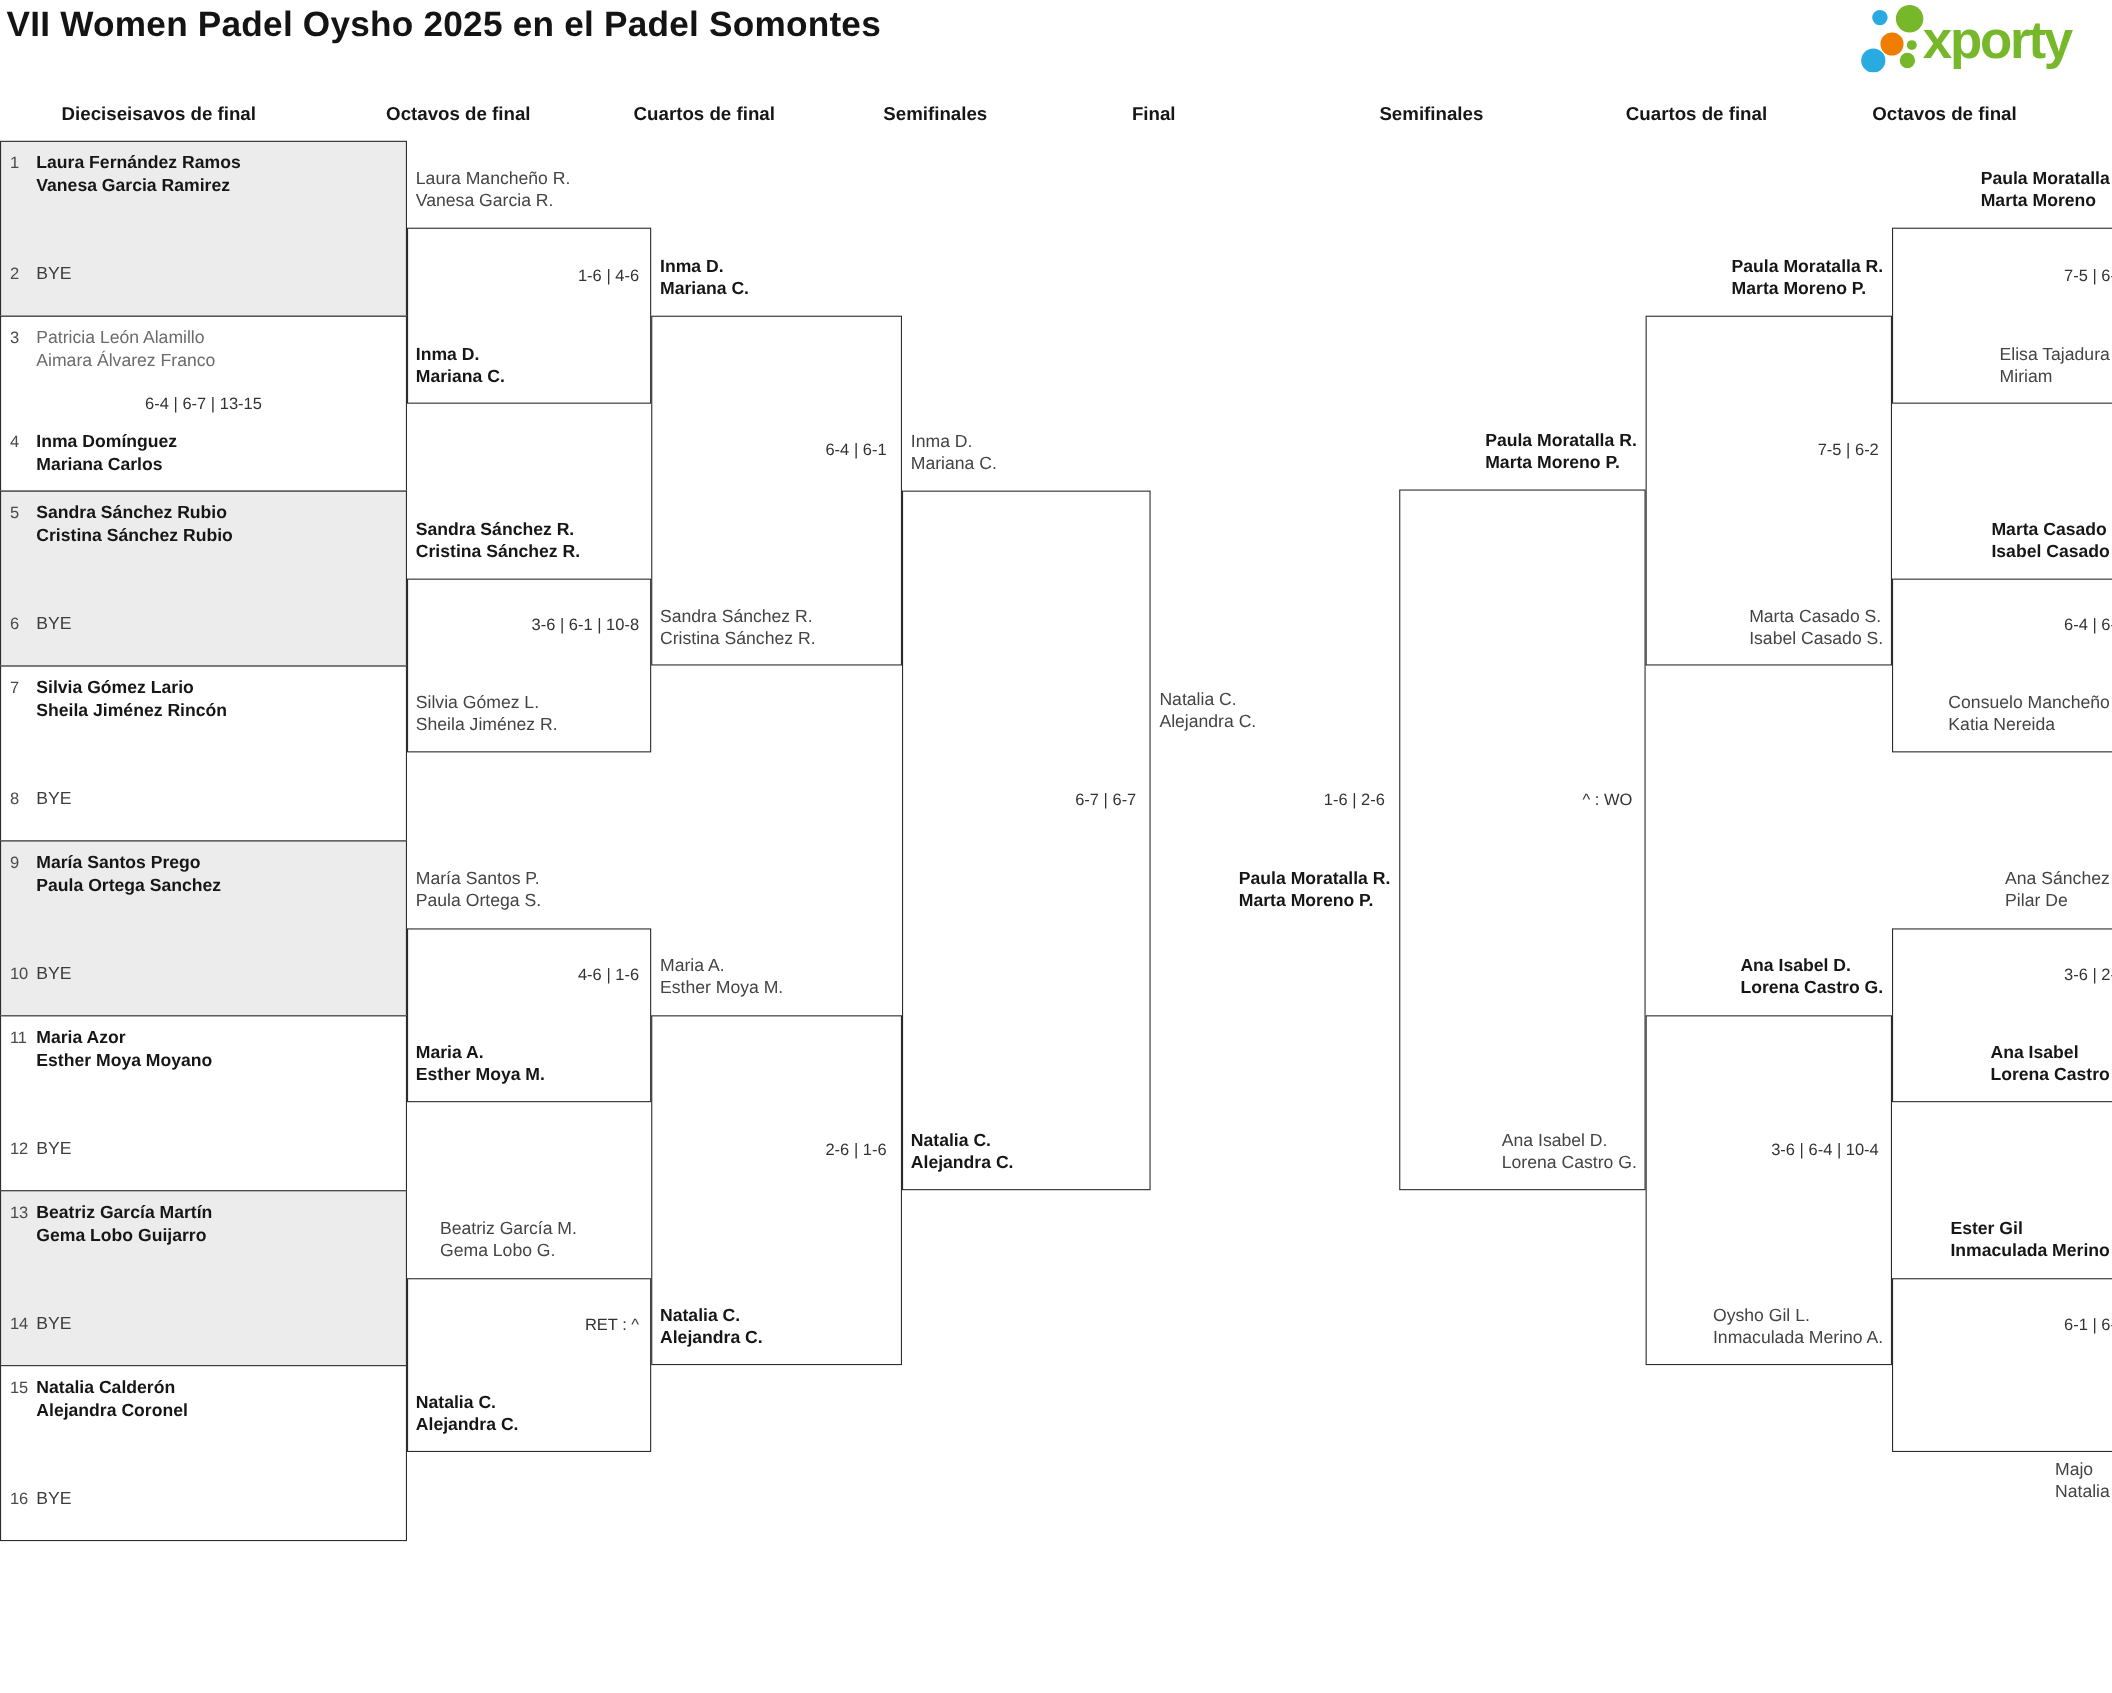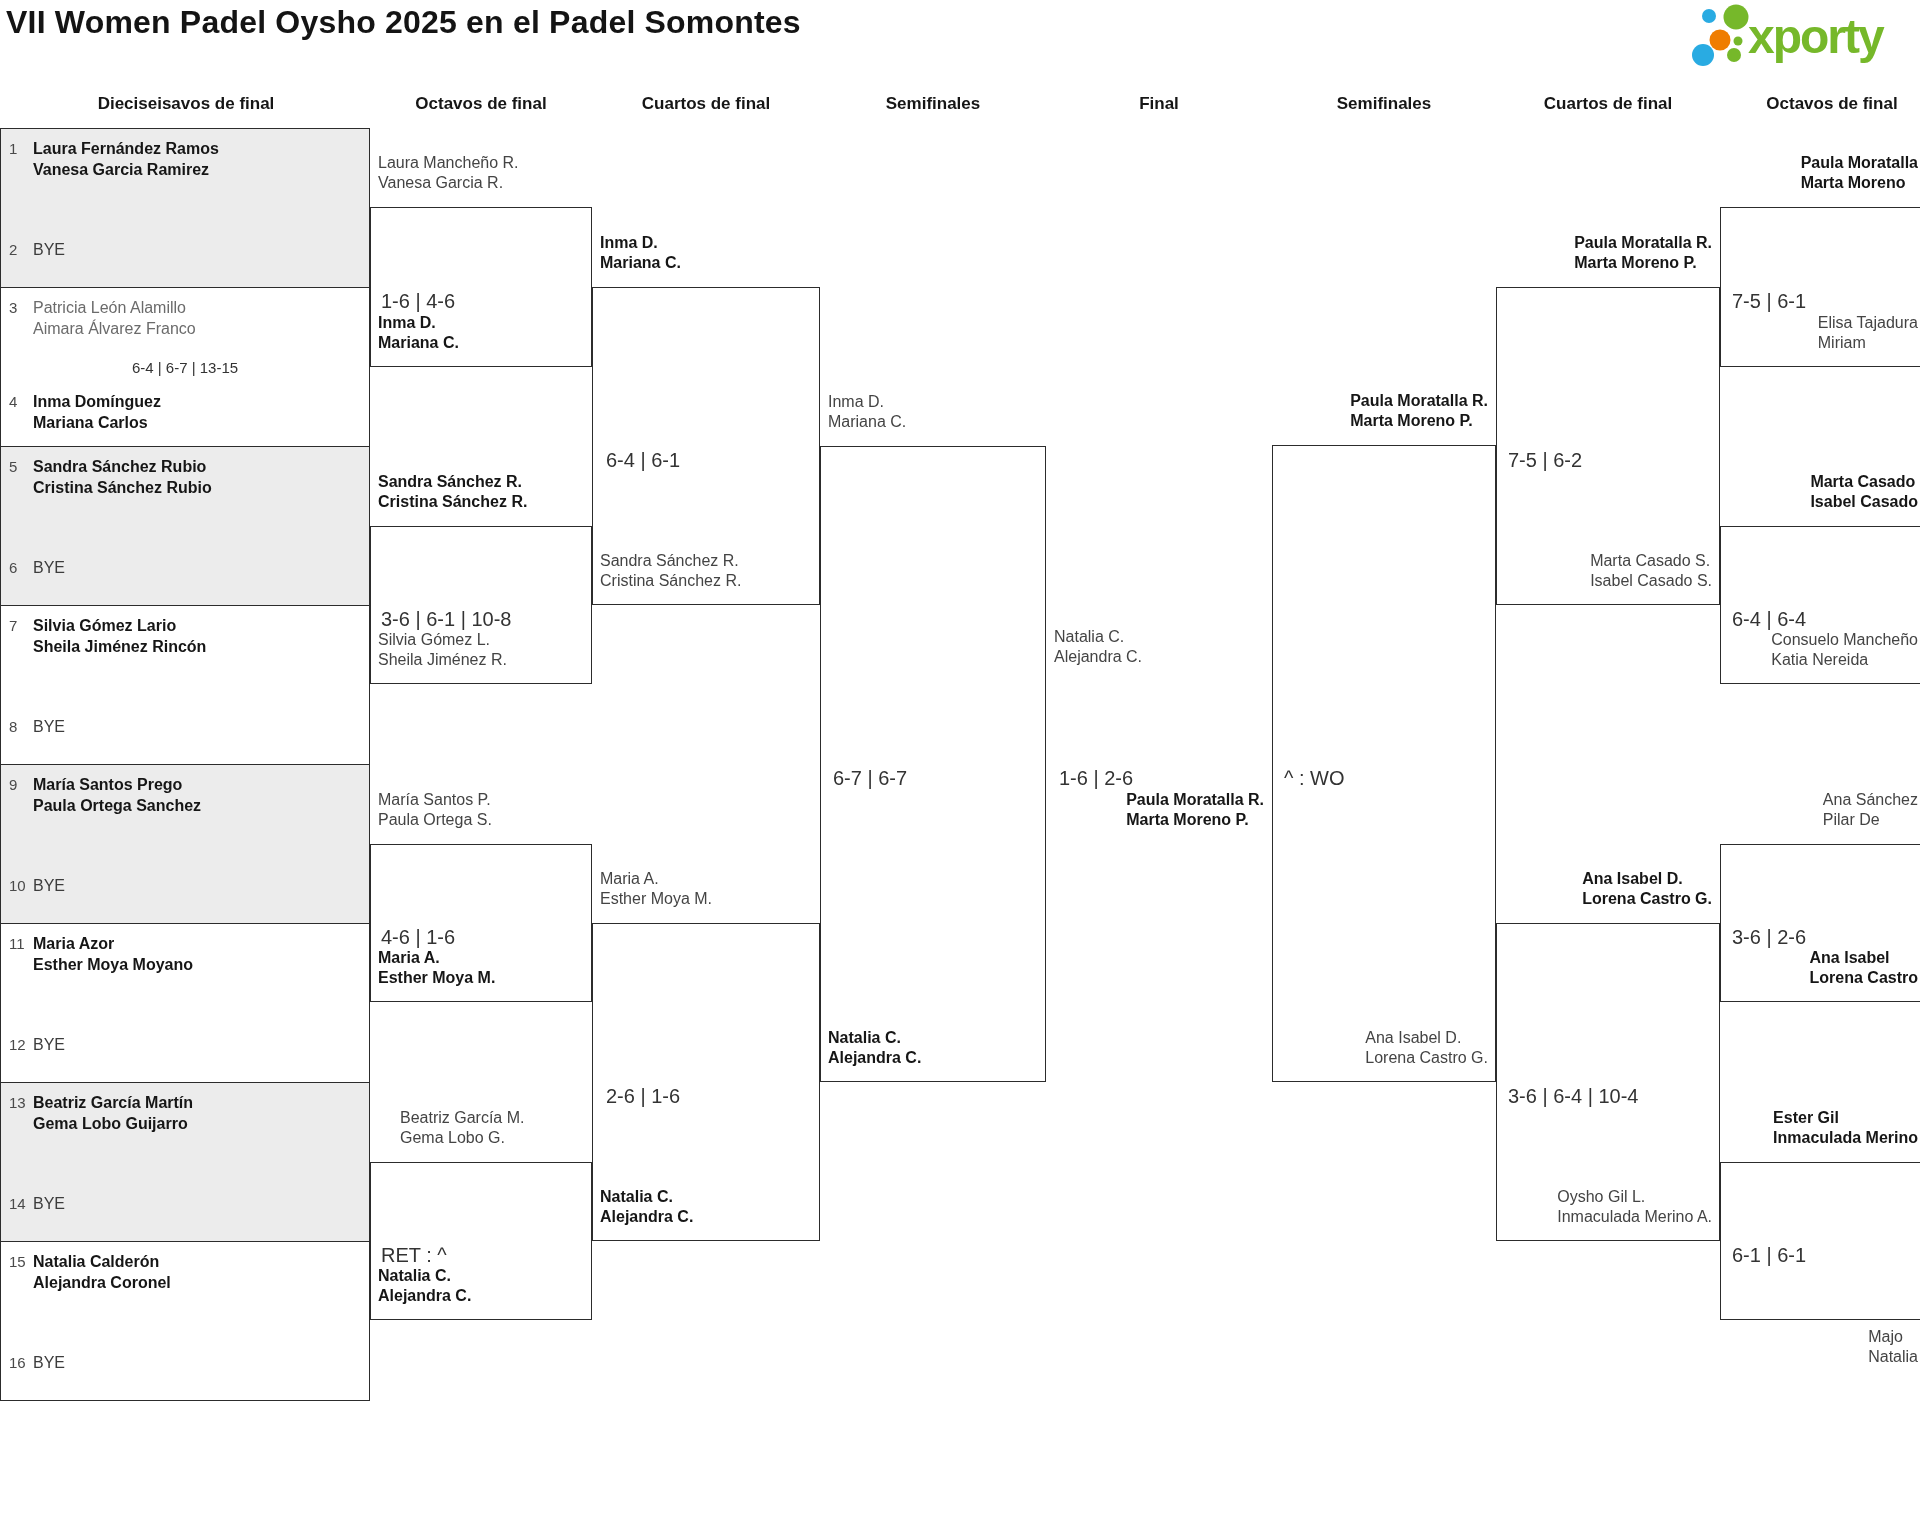--- a/index.html
+++ b/index.html
@@ -1,20 +1,20 @@
 <!DOCTYPE html>
 <html><head>
 <meta charset="utf-8">
 <style>
   html,body{margin:0;padding:0;background:#fff;}
   #stage{position:relative;width:1920px;height:1539px;overflow:hidden;
          font-family:"Liberation Sans",sans-serif;color:#1a1a1a;}
   .title-line{position:absolute;left:6px;white-space:nowrap;
               font-size:32px;font-weight:600;color:#141414;letter-spacing:.2px;}
-  .hdr{position:absolute;top:94px;width:260px;text-align:center;
+  .hdr{position:absolute;top:94px;width:260px;
        font-size:17px;font-weight:600;color:#161616;white-space:nowrap;}
   
   .m32{position:absolute;left:0;width:370px;height:160px;box-sizing:border-box;
        border:1px solid #2c2c2c;background:#fff;}
   .m32.shade{background:#ececec;}
   .trow{position:absolute;left:8px;display:flex;align-items:flex-start;}
   .trow .num{width:24px;flex:0 0 24px;font-size:15px;color:#4a4a4a;line-height:21px;}
   .trow .names{font-size:16px;line-height:21px;white-space:nowrap;}
   .t1row{top:9px;}
   .t2row.two{bottom:13px;}
@@ -24,22 +24,22 @@
   .names.y{color:#3c3c3c;}
   .sc32{position:absolute;left:0;right:0;top:71px;text-align:center;
         font-size:15px;color:#333;white-space:nowrap;}
   
   .bx{position:absolute;box-sizing:border-box;border:1px solid #2c2c2c;}
   
   .lbl{position:absolute;font-size:16px;line-height:20px;white-space:nowrap;}
   .lbl.b{font-weight:700;color:#161616;}
   .lbl.r{font-weight:400;color:#444;}
   .lbl.ra{text-align:left;}
-  .score{position:absolute;width:200px;text-align:left;font-size:20px;
-         color:#333;white-space:nowrap;margin-top:48px;}
+  .score{position:absolute;width:200px;text-align:right;font-size:15px;
+         color:#333;white-space:nowrap;}
   #logo{position:absolute;left:1688px;top:0;}
 </style>
 </head>
 <body>
 
 <div id="stage">
 
   <div class="title-line" style="top:4px">VII Women Padel Oysho 2025 en el Padel Somontes</div>
 
   <svg id="logo" width="232" height="66" viewBox="0 0 232 66">

